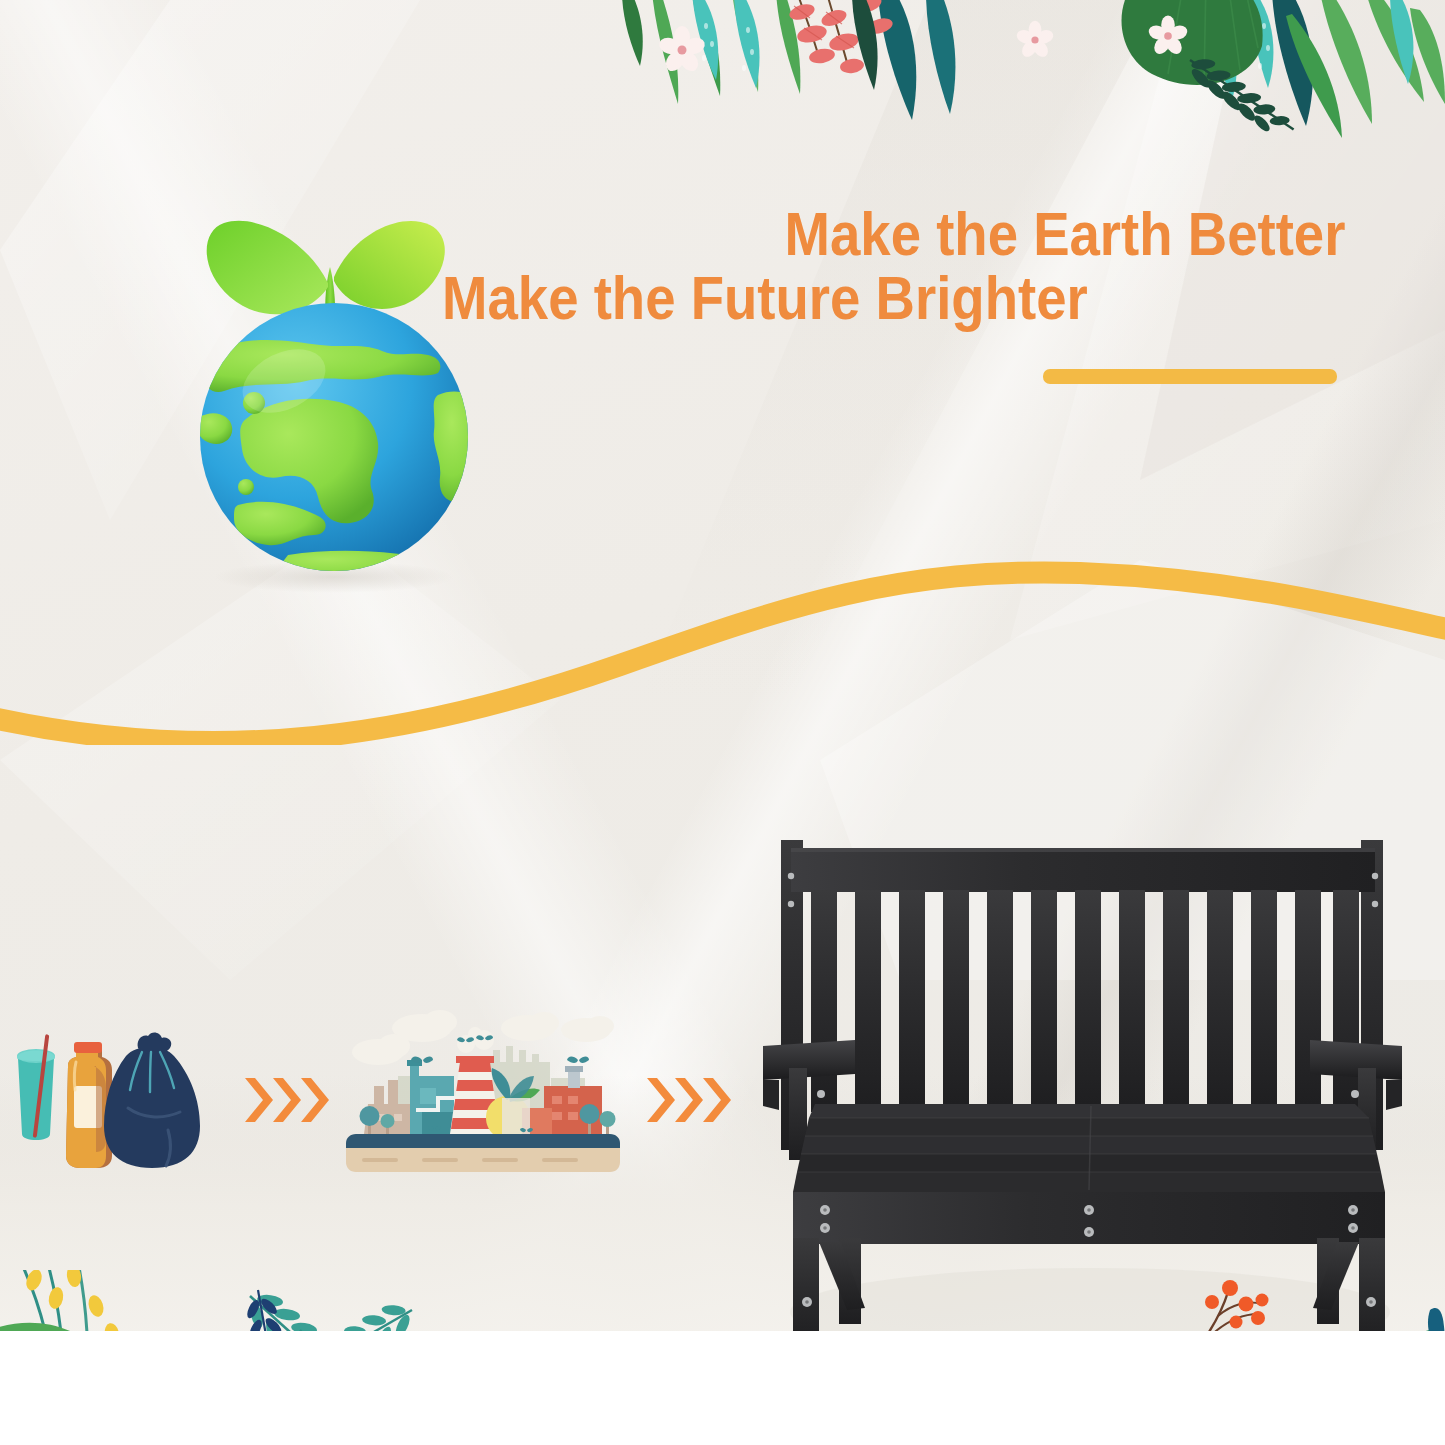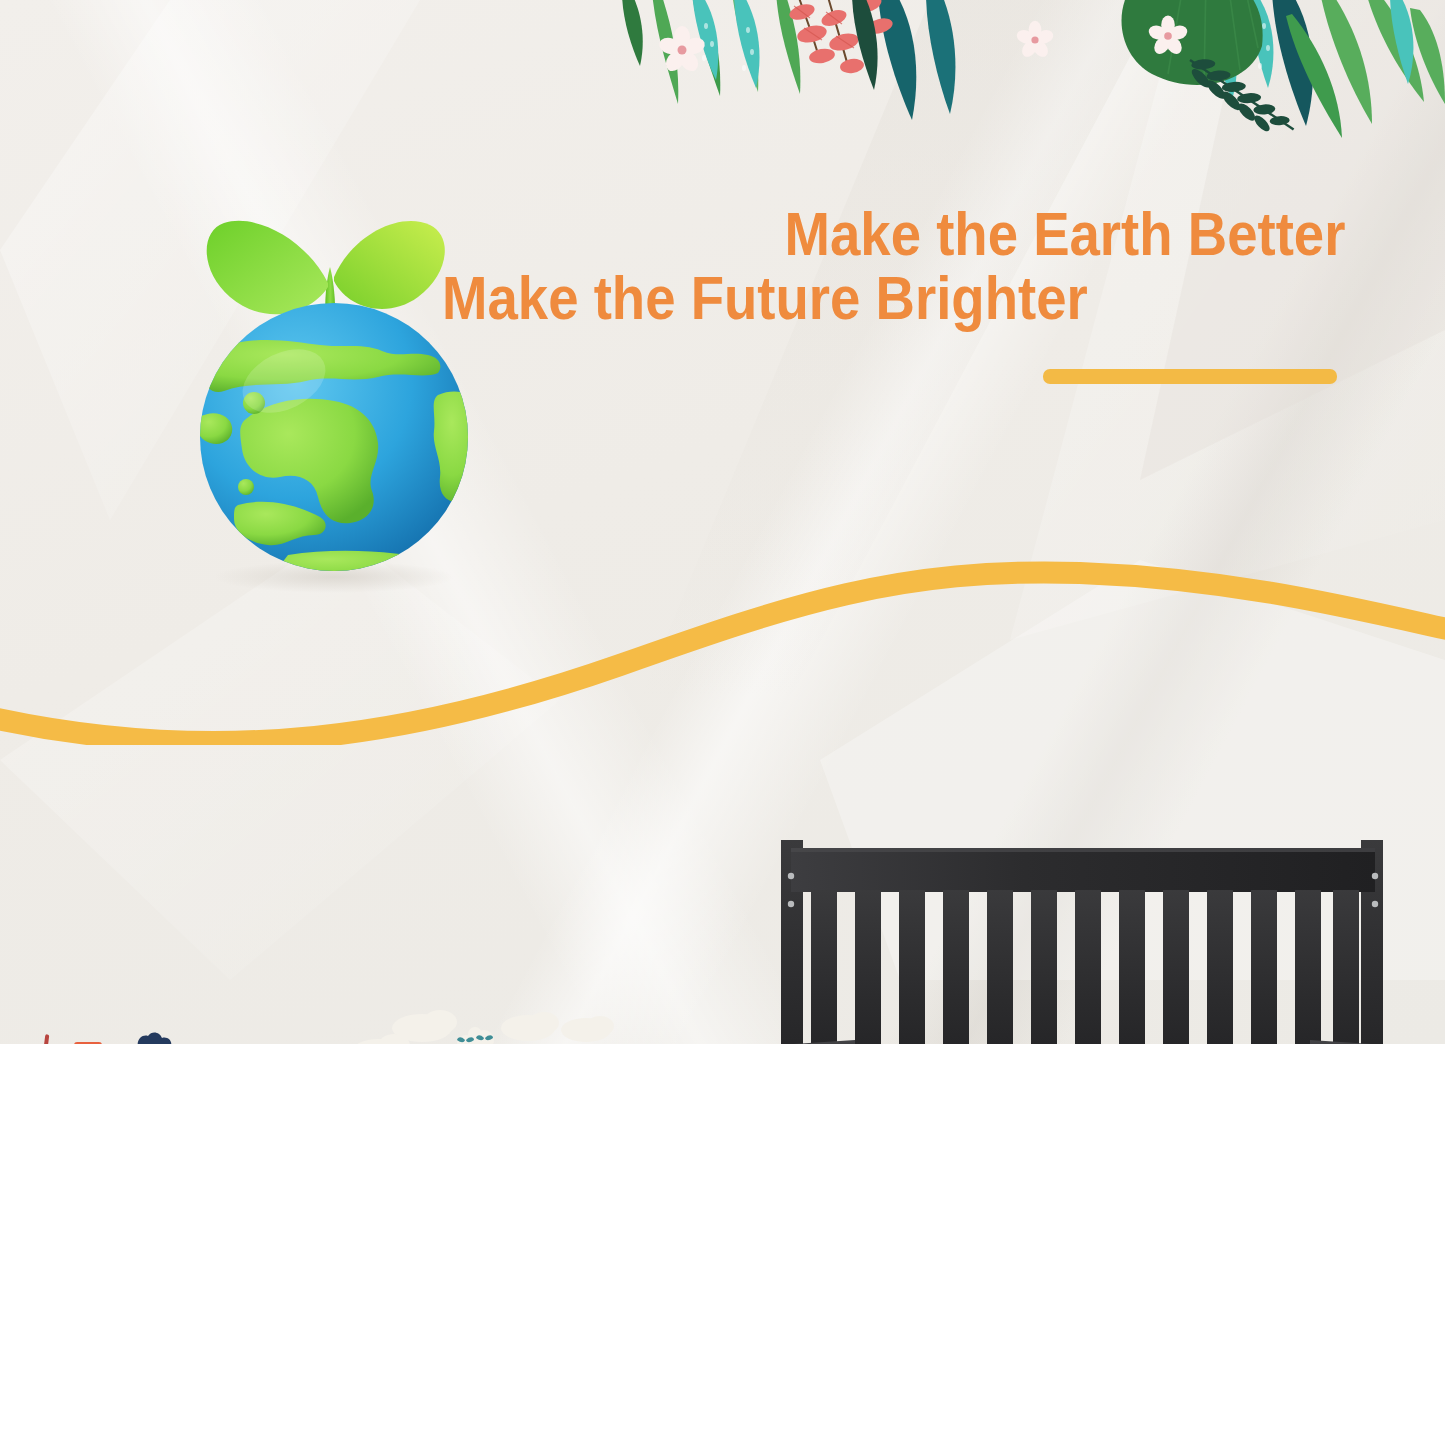--- a/index.html
+++ b/index.html
@@ -1,18 +1,18 @@
 <!DOCTYPE html>
 <html><head>
 <meta charset="utf-8">
 <style>
   html,body{margin:0;padding:0;background:#fff;}
   body{font-family:"Liberation Sans",sans-serif;}
   #stage{
-    position:relative;width:1445px;height:1044px;overflow:hidden;
+    position:relative;width:1445px;height:1331px;overflow:hidden;
     background:
       linear-gradient(118deg, rgba(255,255,255,0) 52%, rgba(255,255,255,.55) 56%, rgba(255,255,255,0) 62%),
       linear-gradient(118deg, rgba(210,205,198,0) 72%, rgba(205,200,193,.35) 76%, rgba(210,205,198,0) 81%),
       linear-gradient(62deg, rgba(255,255,255,0) 30%, rgba(255,255,255,.5) 35%, rgba(255,255,255,0) 41%),
       linear-gradient(160deg,#f2efeb 0%,#efece7 45%,#eceae5 100%);
   }
   .bgpanel{position:absolute;pointer-events:none;}
   #hl1wrap{position:absolute;left:0;top:198px;width:1345px;text-align:right;}
   #hl2wrap{position:absolute;left:0;top:262px;width:1345px;text-align:center;padding-left:48px;}
   .hlinner{display:inline-block;color:#ef8b3e;font-weight:700;font-size:62px;

